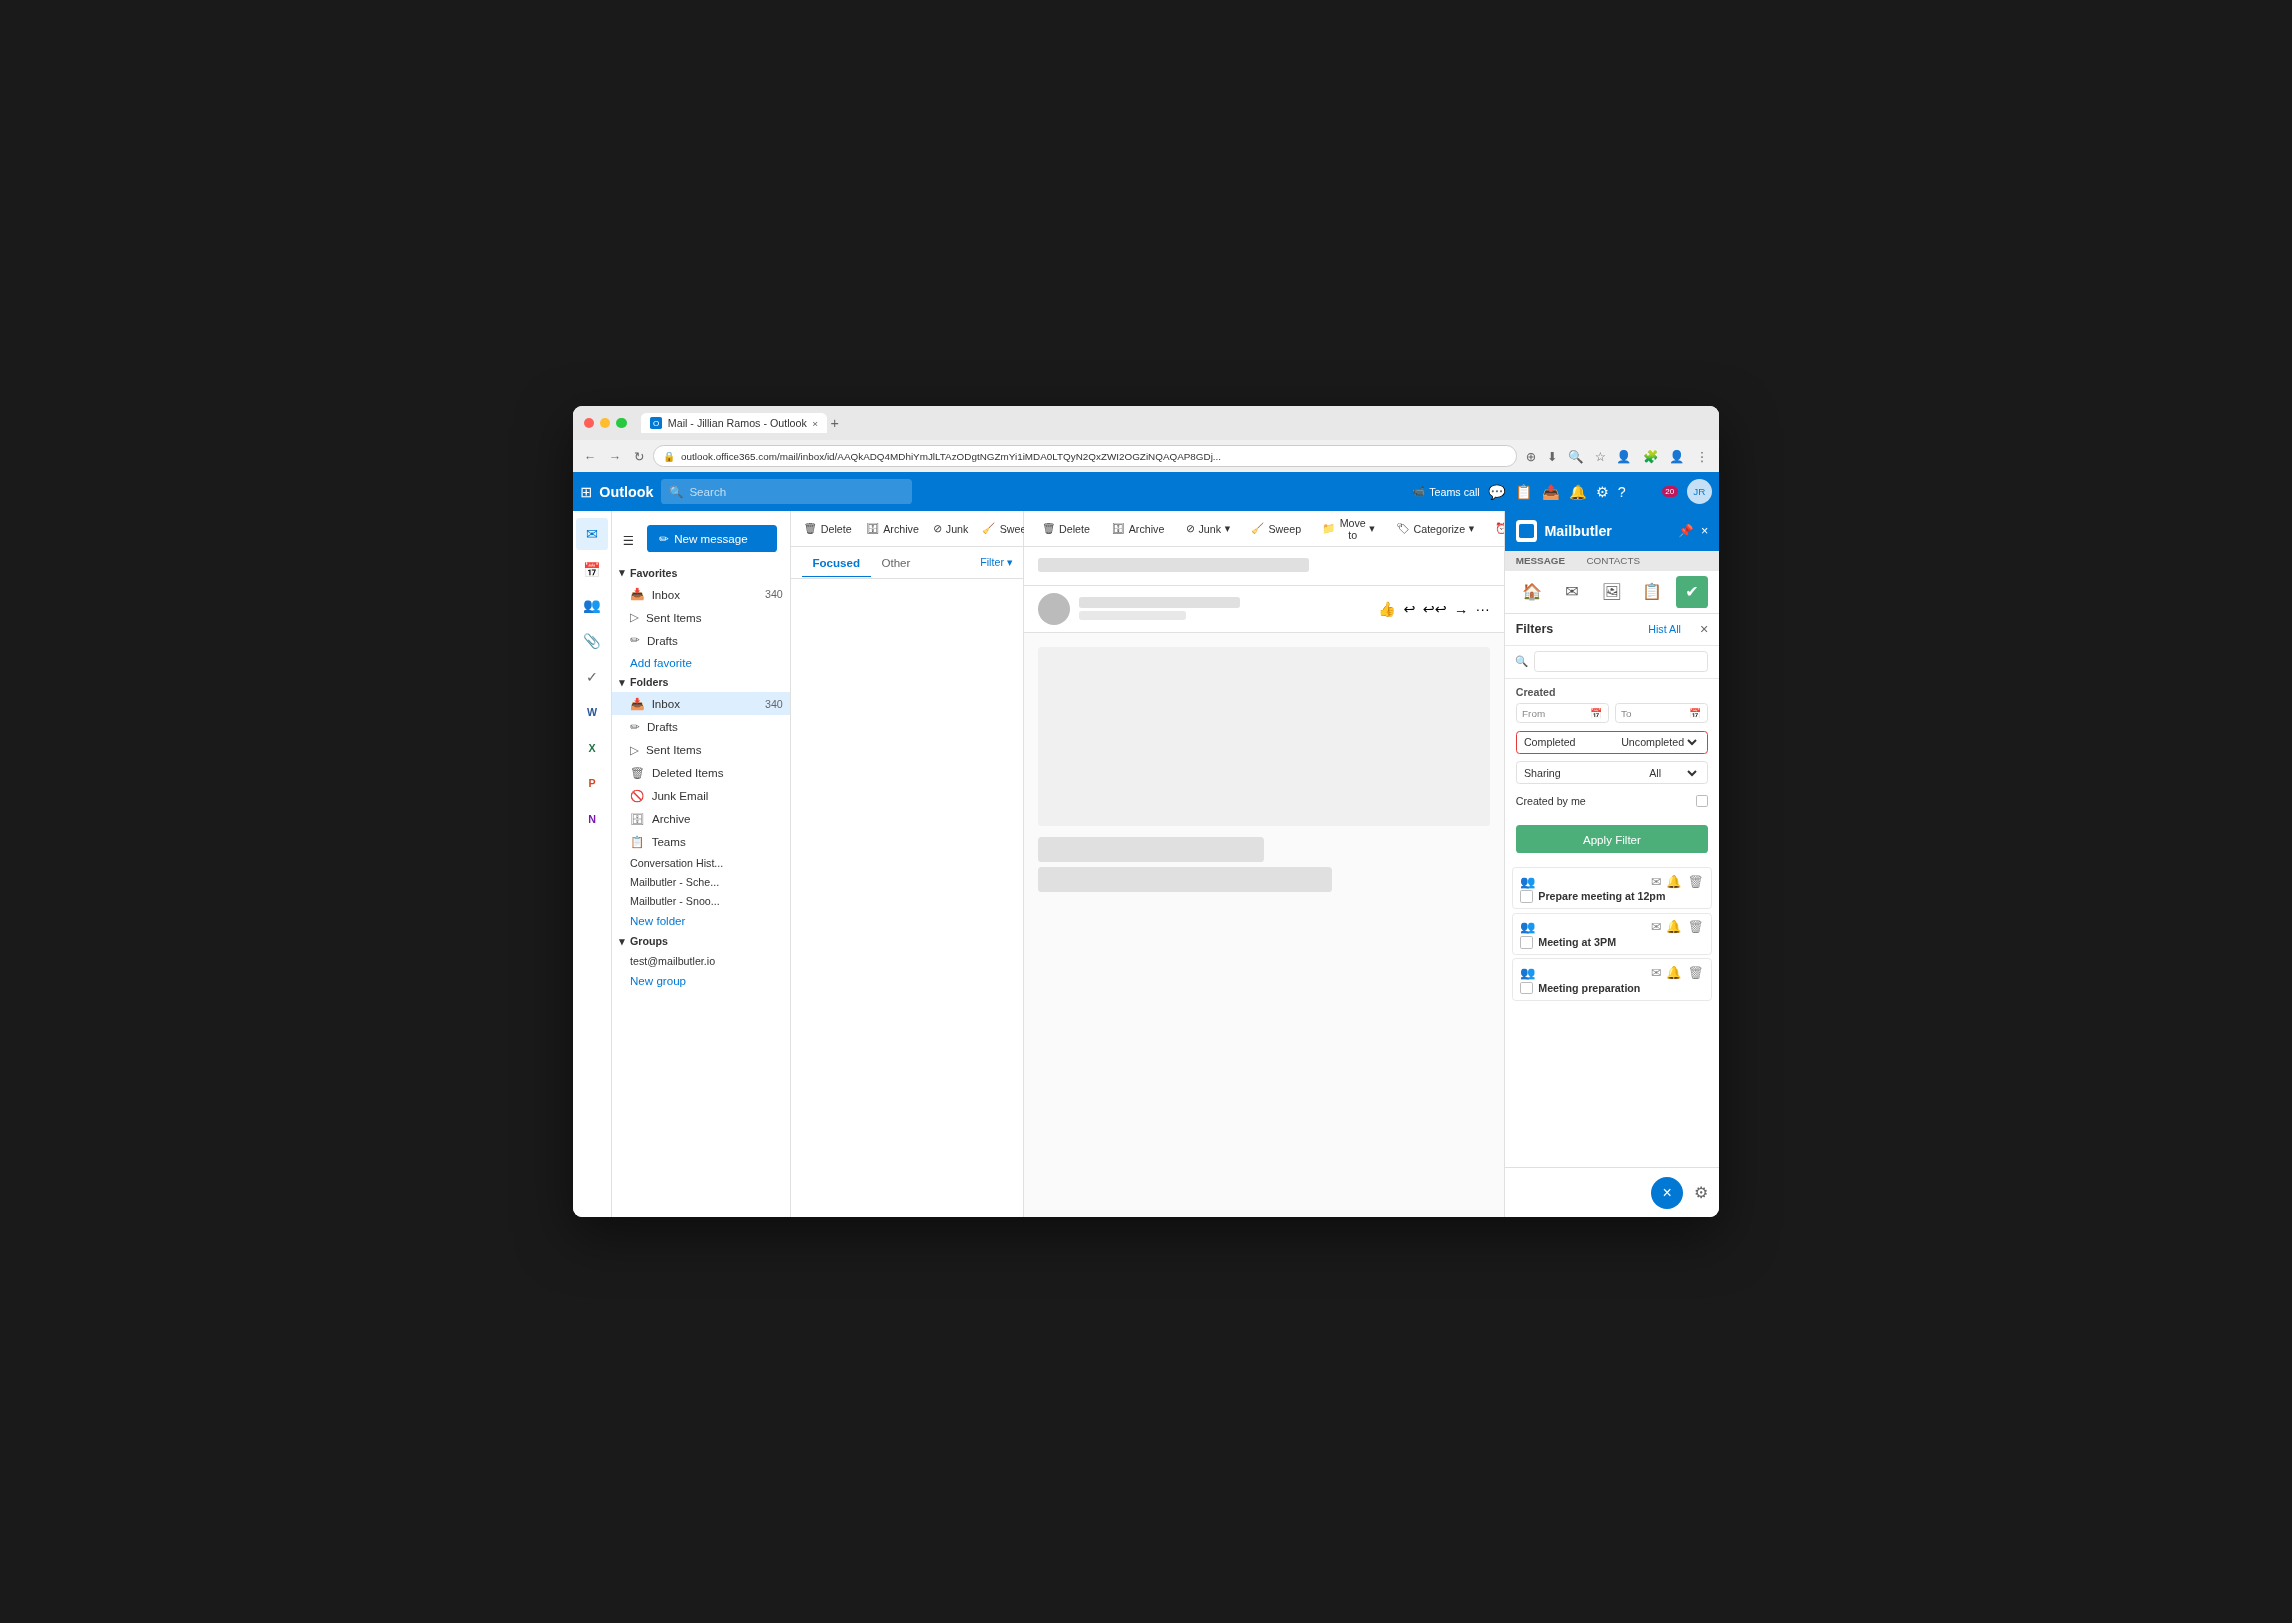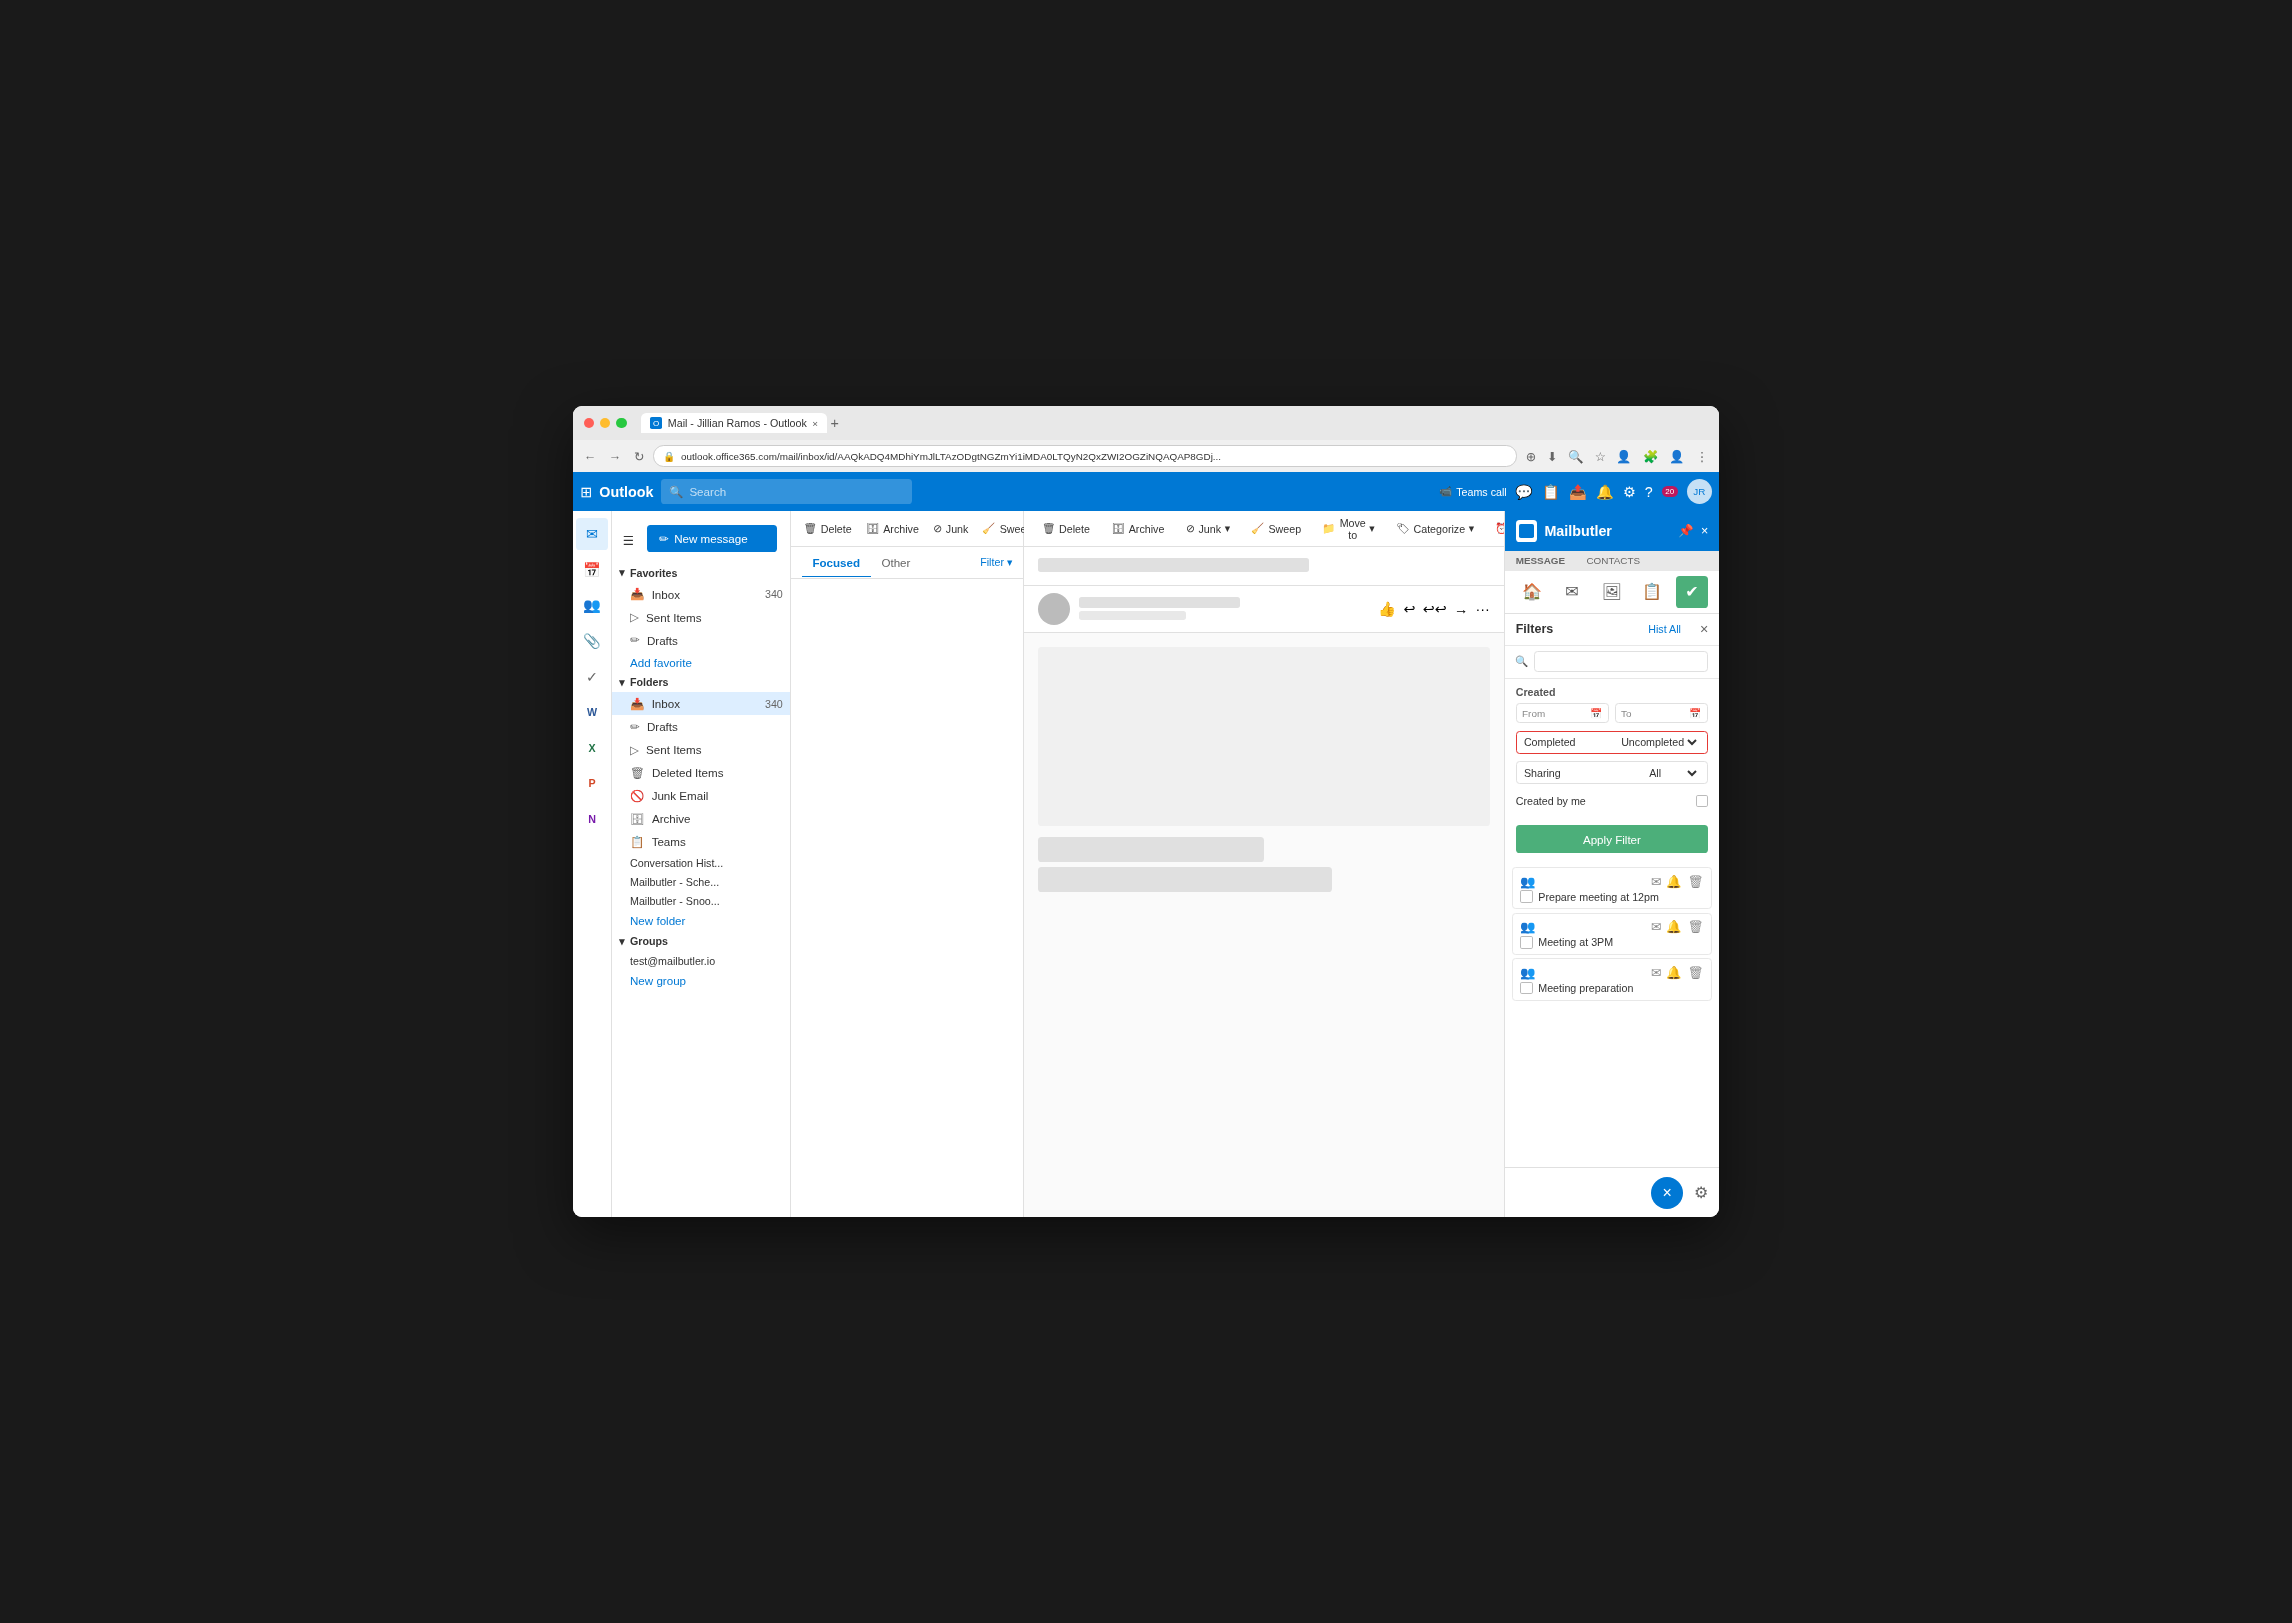--- a/index.html
+++ b/index.html
@@ -125,21 +125,21 @@
       outline: none;
       color: white;
       font-size: 11.6px;
       width: 100%;
     }
     .search-box input::placeholder { color: rgba(255,255,255,0.7); }
     .topbar-right { margin-left: auto; display: flex; align-items: center; gap: 9px; }
     .topbar-btn { background: none; border: none; color: white; cursor: pointer; font-size: 14.3px; }
     .topbar-text-btn { background: none; border: none; color: white; cursor: pointer; font-size: 10.7px; display: flex; align-items: center; gap: 3.6px; }
     .avatar { width: 25px; height: 25px; border-radius: 50%; background: #c5e0f5; display: flex; align-items: center; justify-content: center; font-size: 9.9px; color: #0078d4; overflow: hidden; }
-    .badge { background: #be185d; color: white; font-size: 8px; padding: 0.9px 3.6px; border-radius: 7.2px; }
+    .badge { background: #be185d; color: white; font-size: 8px; padding: 0.9px 3.6px; border-radius: 7.2px; margin-left: 27px; }
 
     
     .main-layout {
       flex: 1;
       display: flex;
       overflow: hidden;
     }
 
     
     .icon-nav {
@@ -488,21 +488,21 @@
       font-weight: 500;
     }
     .mb-task-list { padding: 3.6px 0; }
     .mb-task-item {
       border: 0.9px solid #e8e8e8;
       border-radius: 3.6px;
       margin: 3.6px 7.2px;
       padding: 5.4px 7.2px;
     }
     .mb-task-icon { color: #888; font-size: 12.5px; cursor: pointer; background: none; border: none; }
-    .mb-task-row { display: flex; align-items: center; gap: 5.4px; }
+    .mb-task-row { display: flex; gap: 5.4px; font-weight: bold; }
     .mb-task-checkbox {
       width: 12.5px;
       height: 12.5px;
       border: 0.9px solid #bbb;
       border-radius: 1.8px;
       cursor: pointer;
       flex-shrink: 0;
     }
     .mb-task-text { font-size: 10.7px; color: #333; }
     .mb-task-icon-row {

